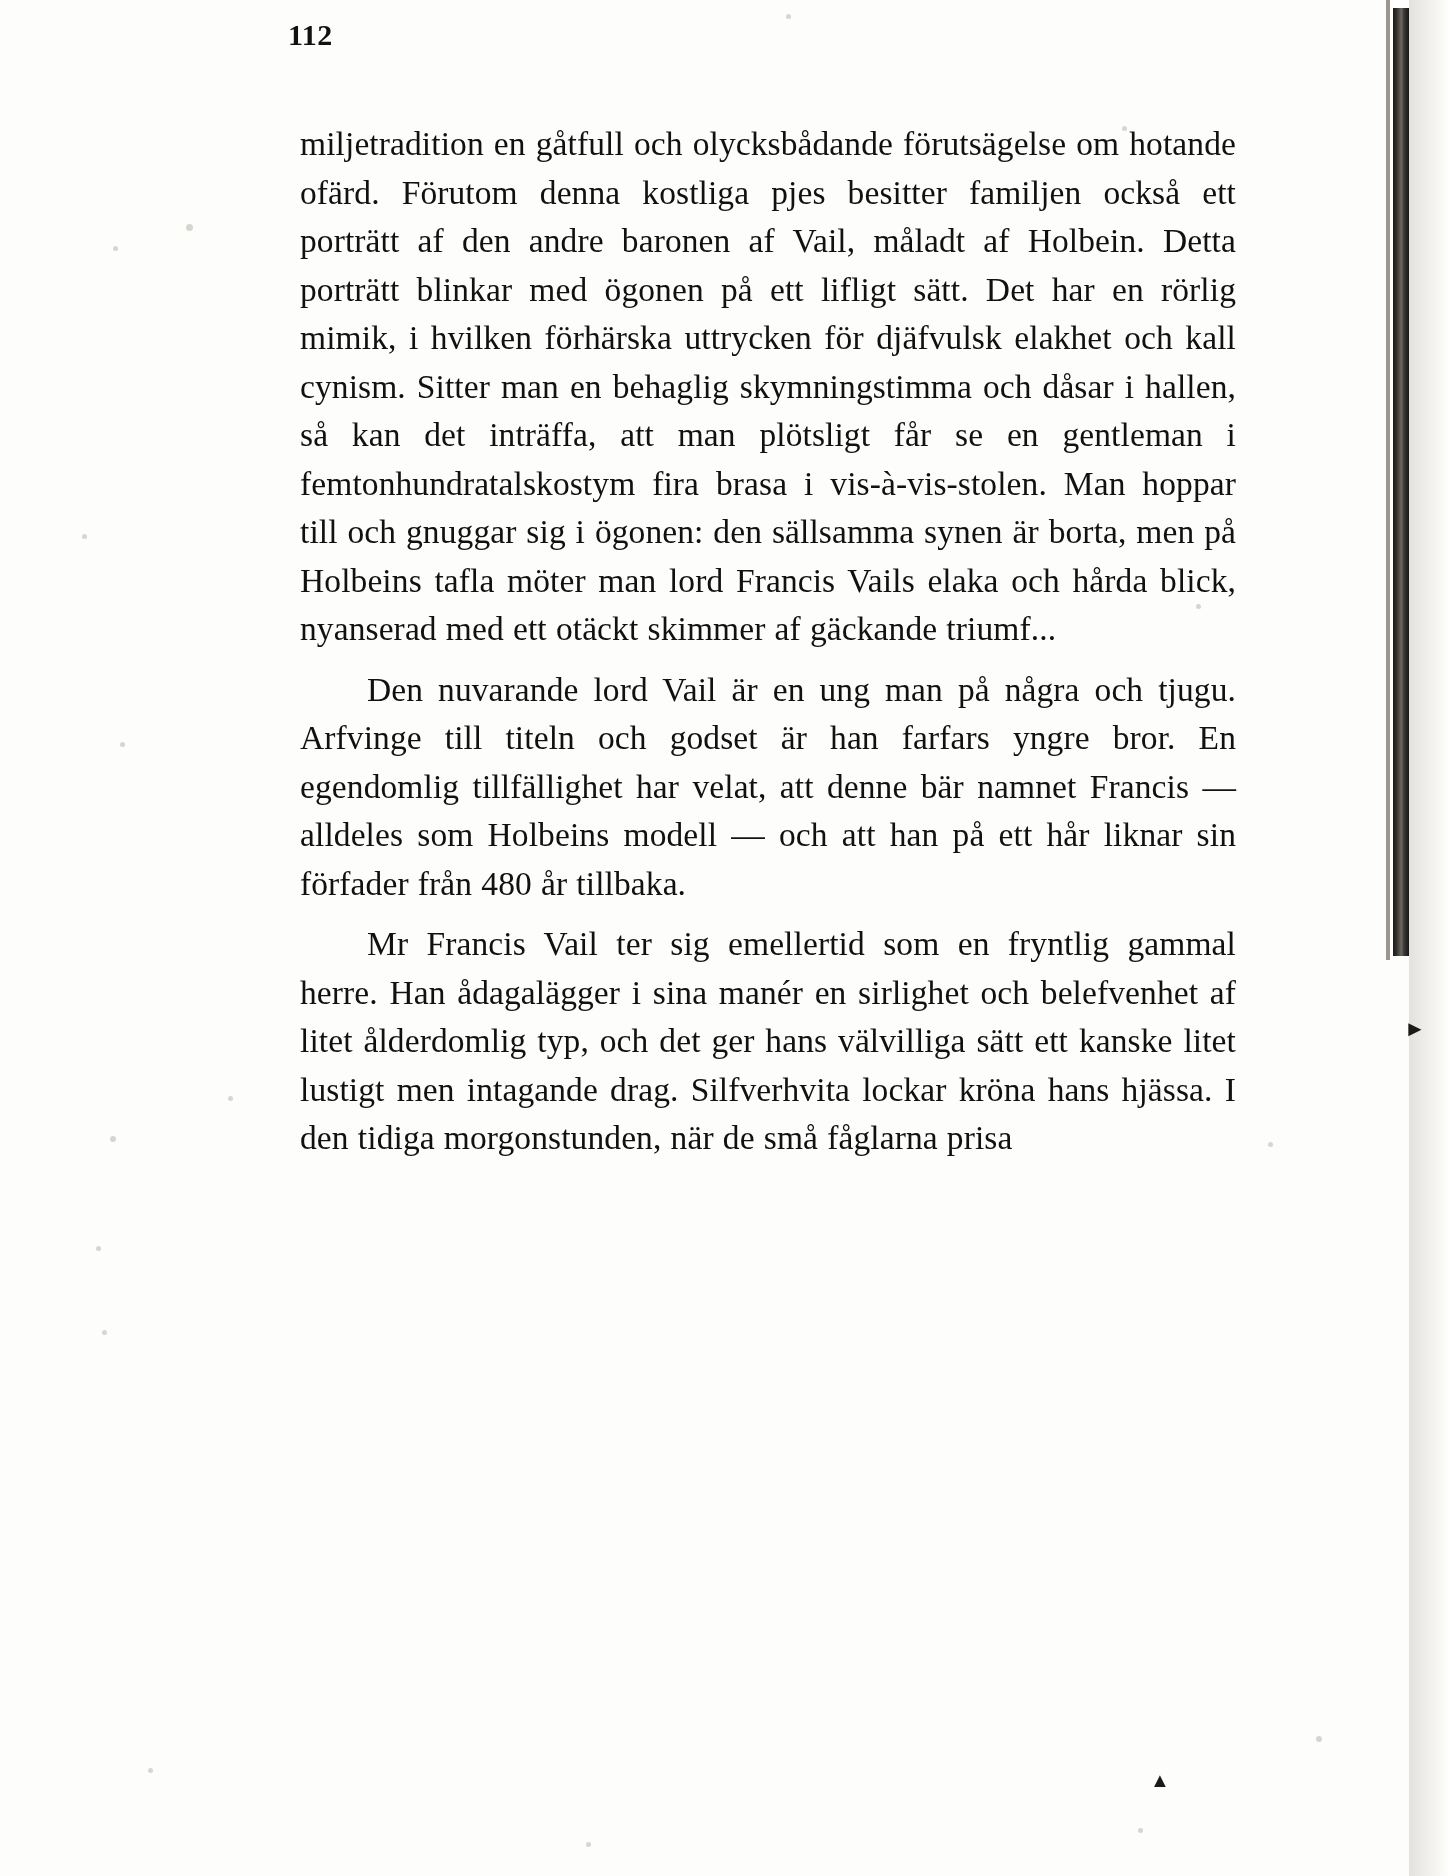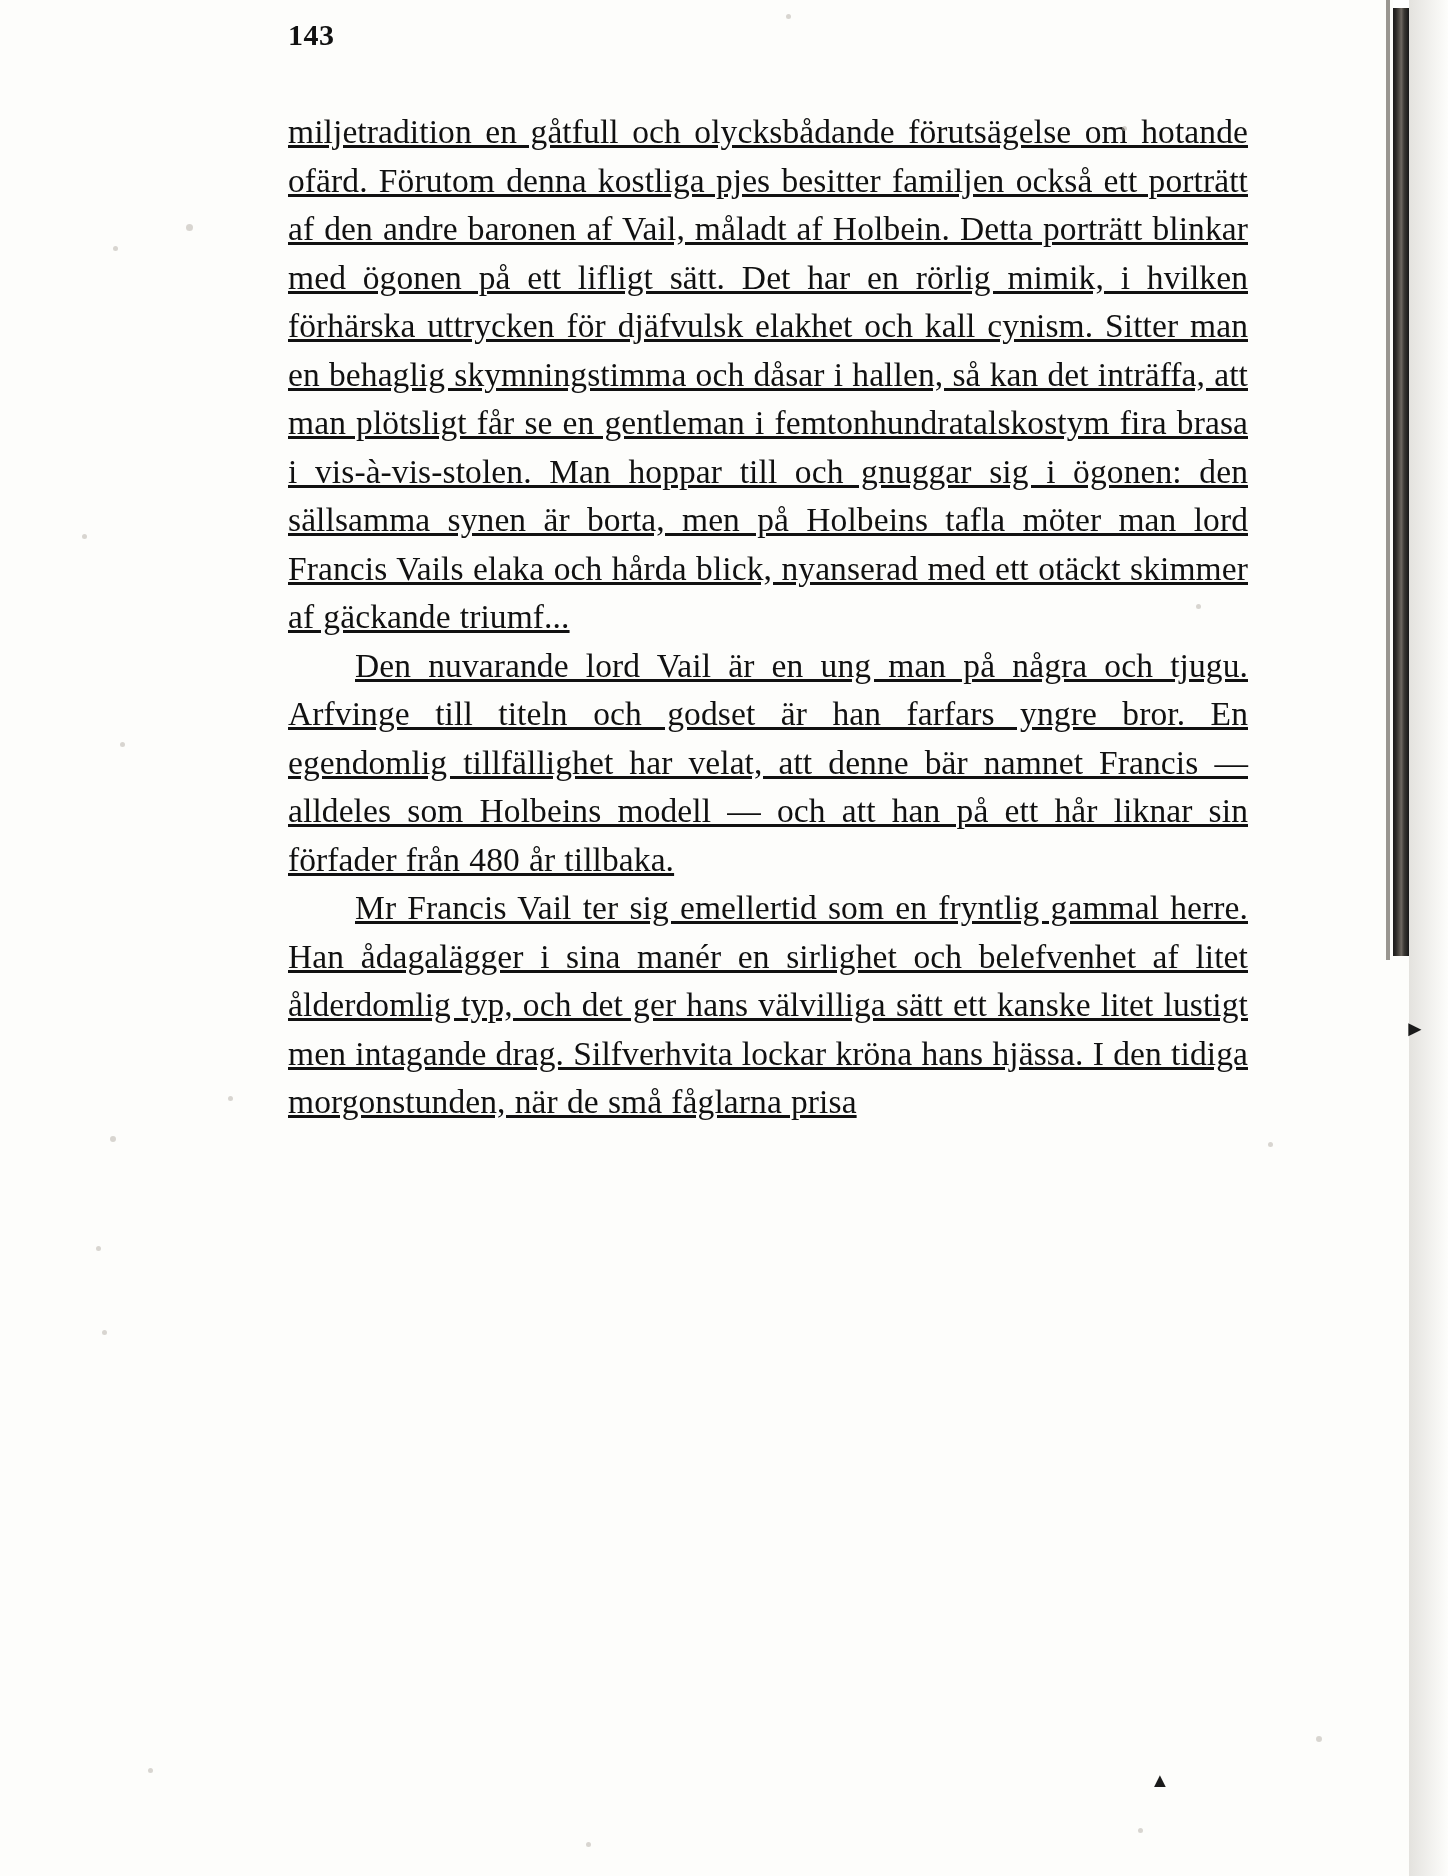--- a/index.html
+++ b/index.html
@@ -32,29 +32,28 @@
     letter-spacing: 0.5px;
     font-family: "Liberation Serif", serif;
   }
   .text-block {
     position: absolute;
     left: 288px;
     top: 108px;
     width: 960px;
   }
   .para {
-    margin: 0;
+    margin: 12px;
     font-size: 33.5px;
     line-height: 48.5px;
     text-align: justify;
     text-justify: inter-word;
     word-spacing: 0.02em;
     letter-spacing: 0.1px;
     hyphens: none;
-    text-decoration: underline;
   }
   .para + .para {
     text-indent: 2.0em;
   }
   
   .binding {
     position: absolute;
     top: 0;
     left: 1393px;
     width: 16px;
@@ -99,21 +98,21 @@
     font-size: 26px;
     line-height: 1;
     font-family: "Liberation Serif", serif;
   }
 </style>
 </head>
 <body>
 
 <div class="page">
 
-  <div class="page-number">143</div>
+  <div class="page-number">112</div>
 
   <div class="text-block">
     <p class="para">miljetradition en gåtfull och olycksbådande förutsägelse om hotande ofärd. Förutom denna kostliga pjes besitter familjen också ett porträtt af den andre baronen af Vail, måladt af Holbein. Detta porträtt blinkar med ögonen på ett lifligt sätt. Det har en rörlig mimik, i hvilken förhärska uttrycken för djäfvulsk elakhet och kall cynism. Sitter man en behaglig skymningstimma och dåsar i hallen, så kan det inträffa, att man plötsligt får se en gentleman i femtonhundratalskostym fira brasa i vis-à-vis-stolen. Man hoppar till och gnuggar sig i ögonen: den sällsamma synen är borta, men på Holbeins tafla möter man lord Francis Vails elaka och hårda blick, nyanserad med ett otäckt skimmer af gäckande triumf...</p>
     <p class="para">Den nuvarande lord Vail är en ung man på några och tjugu. Arfvinge till titeln och godset är han farfars yngre bror. En egendomlig tillfällighet har velat, att denne bär namnet Francis — alldeles som Holbeins modell — och att han på ett hår liknar sin förfader från 480 år tillbaka.</p>
     <p class="para">Mr Francis Vail ter sig emellertid som en fryntlig gammal herre. Han ådagalägger i sina manér en sirlighet och belefvenhet af litet ålderdomlig typ, och det ger hans välvilliga sätt ett kanske litet lustigt men intagande drag. Silfverhvita lockar kröna hans hjässa. I den tidiga morgonstunden, när de små fåglarna prisa</p>
   </div>
 
   <div class="binding-left-line"></div>
   <div class="binding"></div>
   <div class="binding-top-gap"></div>

